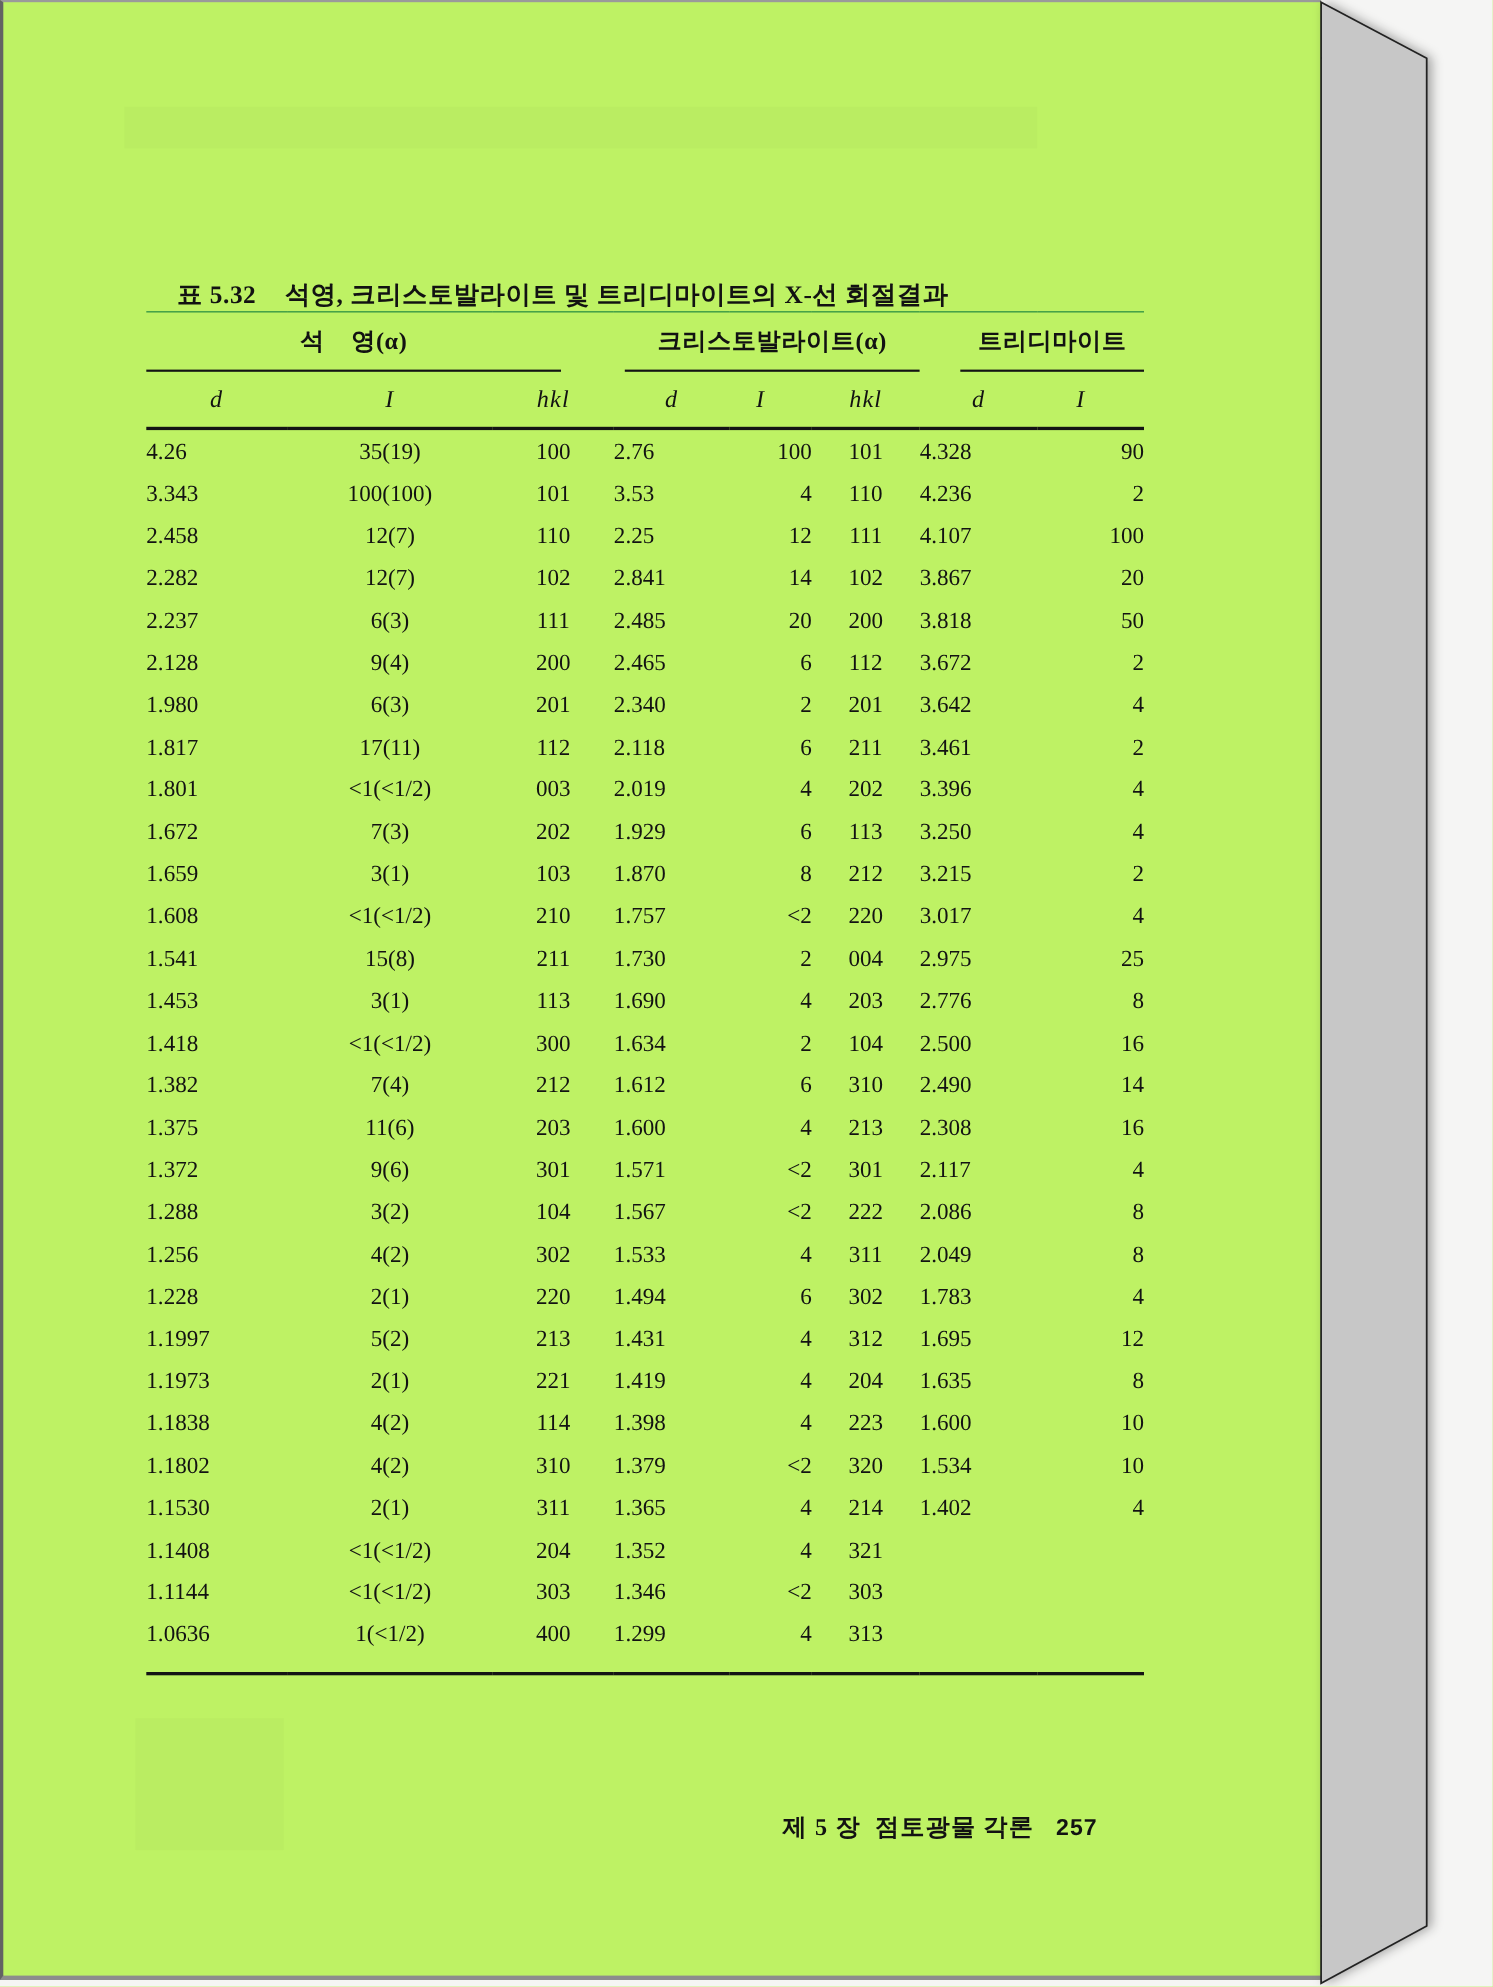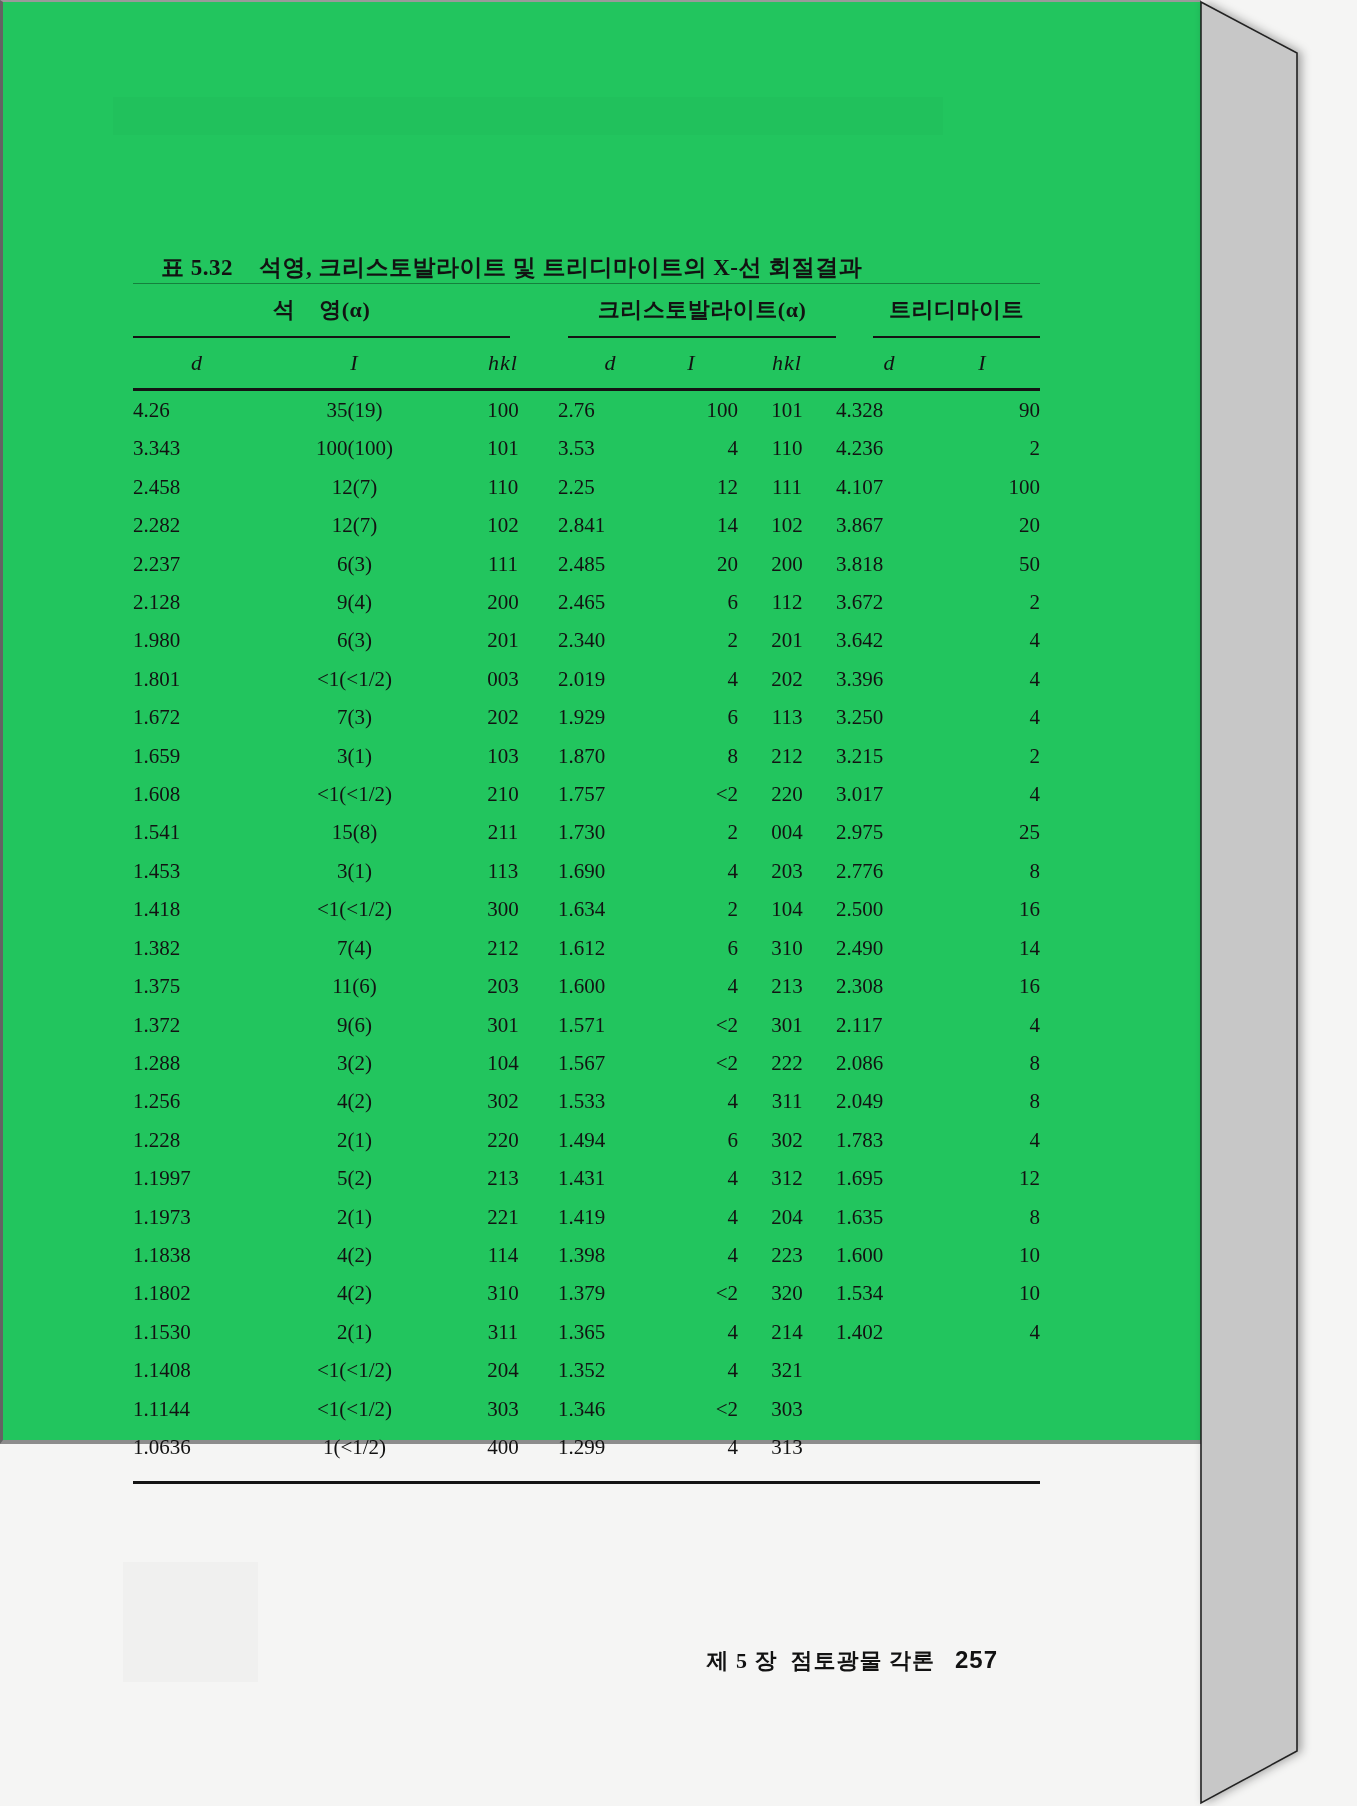--- a/index.html
+++ b/index.html
@@ -3,22 +3,22 @@
 <meta charset="utf-8">
 <style>
   html,body{margin:0;padding:0;}
   body{
     width:1357px;height:1806px;position:relative;overflow:hidden;
     background:#f5f5f4;
     font-family:"Liberation Serif","DejaVu Serif",serif;
     color:#121212;
   }
   .page{
-    position:absolute;left:0;top:0;width:1201px;height:1444px;
-    box-sizing:border-box;background:#22c55e;
+    position:absolute;left:0;top:0;width:1201px;height:1800px;
+    box-sizing:border-box;background:#bef264;
     border-top:2px solid #9a9a9a;
     border-left:3px solid #636363;
     border-bottom:4px solid #8c8c8c;
   }
   .smudge{position:absolute;background:rgba(0,0,0,0.018);pointer-events:none;}
   .smudge.s1{left:110px;top:95px;width:830px;height:38px;}
   .smudge.s2{left:120px;top:1560px;width:135px;height:120px;}
   .edge-svg{position:absolute;left:1190px;top:0;width:167px;height:1806px;}
 
   .page-title{
@@ -61,21 +61,21 @@
   tr.sub-row th.c5,tr.sub-row th.c8{padding-right:18px;}
   tfoot td{height:15px;}
 
   .footer{
     position:absolute;left:0;top:1618px;width:995px;text-align:right;
     font-size:22px;font-weight:700;letter-spacing:1px;white-space:pre;
   }
   .footer .pageno{
     margin-left:20px;
     font-family:"Liberation Sans","DejaVu Sans",sans-serif;
-    font-size:24px;font-weight:700;
+    font-size:21px;font-weight:700;
   }
 </style>
 </head>
 <body>
 
 <div class="page">
   <div class="smudge s1"></div>
   <div class="smudge s2"></div>
 
   <div class="page-title">
@@ -181,20 +181,30 @@
           <td class="c1">1.980</td>
           <td class="c2">6(3)</td>
           <td class="c3">201</td>
           <td class="c4">2.340</td>
           <td class="c5">2</td>
           <td class="c6">201</td>
           <td class="c7">3.642</td>
           <td class="c8">4</td>
         </tr>
         <tr>
+          <td class="c1">1.817</td>
+          <td class="c2">17(11)</td>
+          <td class="c3">112</td>
+          <td class="c4">2.118</td>
+          <td class="c5">6</td>
+          <td class="c6">211</td>
+          <td class="c7">3.461</td>
+          <td class="c8">2</td>
+        </tr>
+        <tr>
           <td class="c1">1.801</td>
           <td class="c2">&lt;1(&lt;1/2)</td>
           <td class="c3">003</td>
           <td class="c4">2.019</td>
           <td class="c5">4</td>
           <td class="c6">202</td>
           <td class="c7">3.396</td>
           <td class="c8">4</td>
         </tr>
         <tr>

